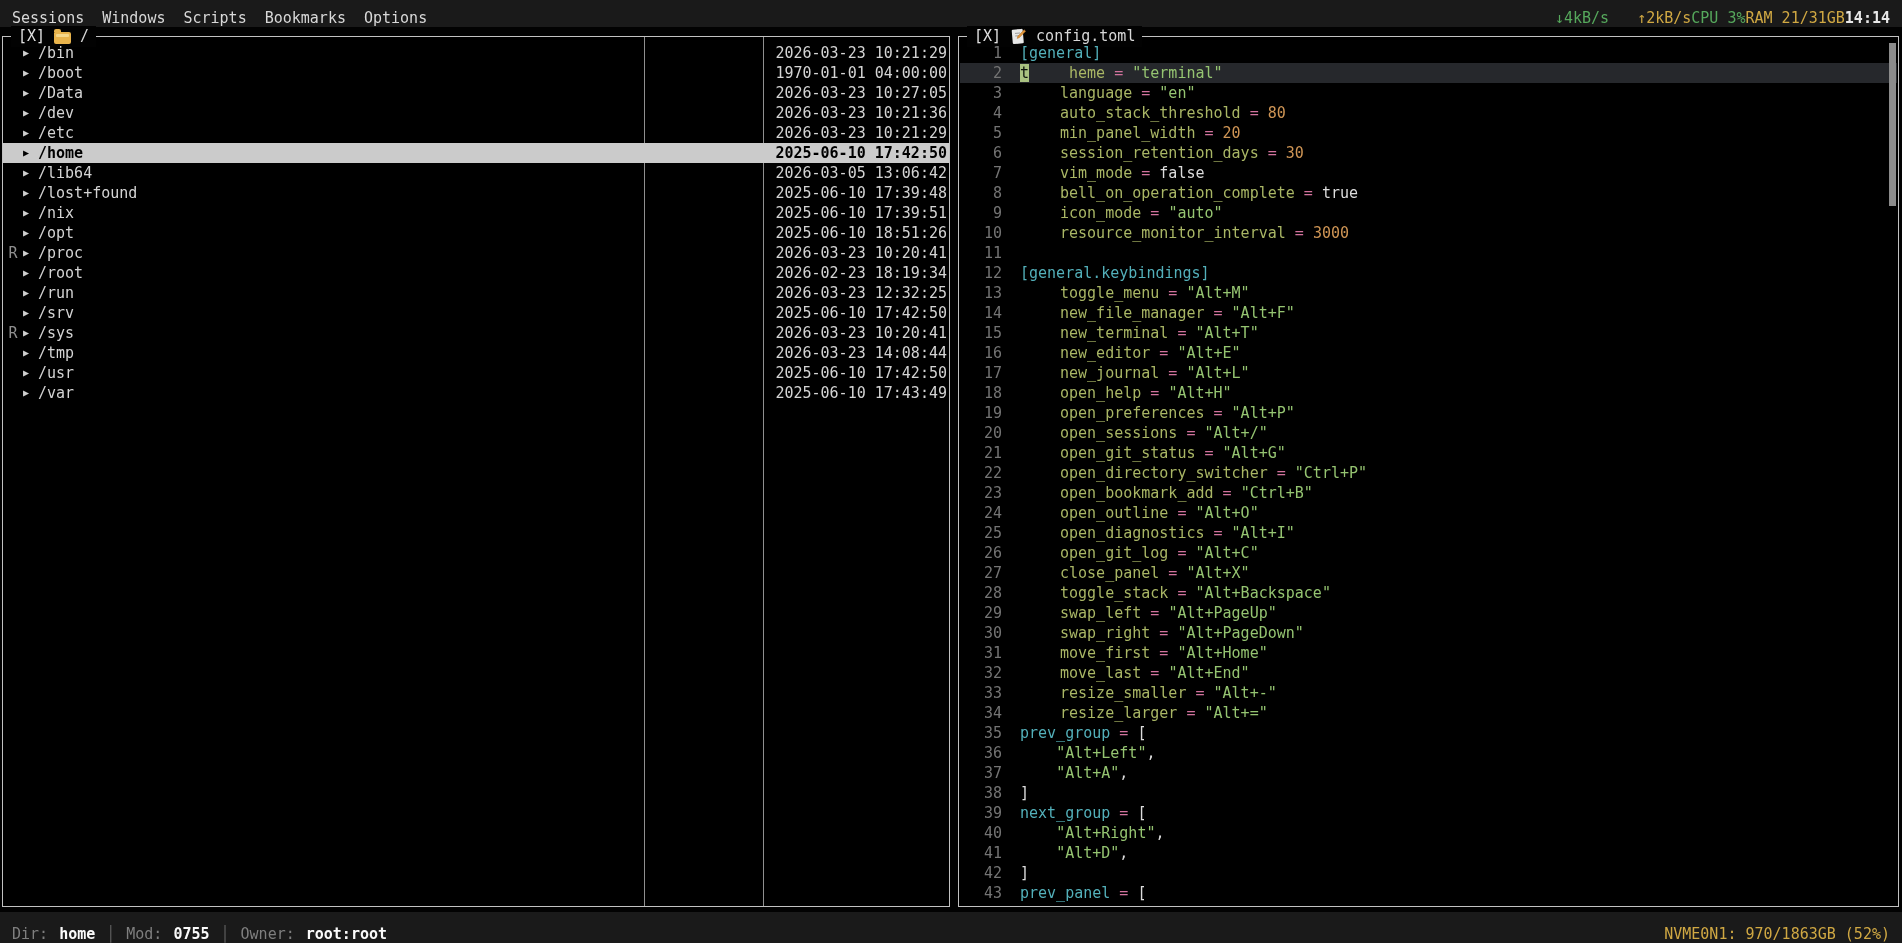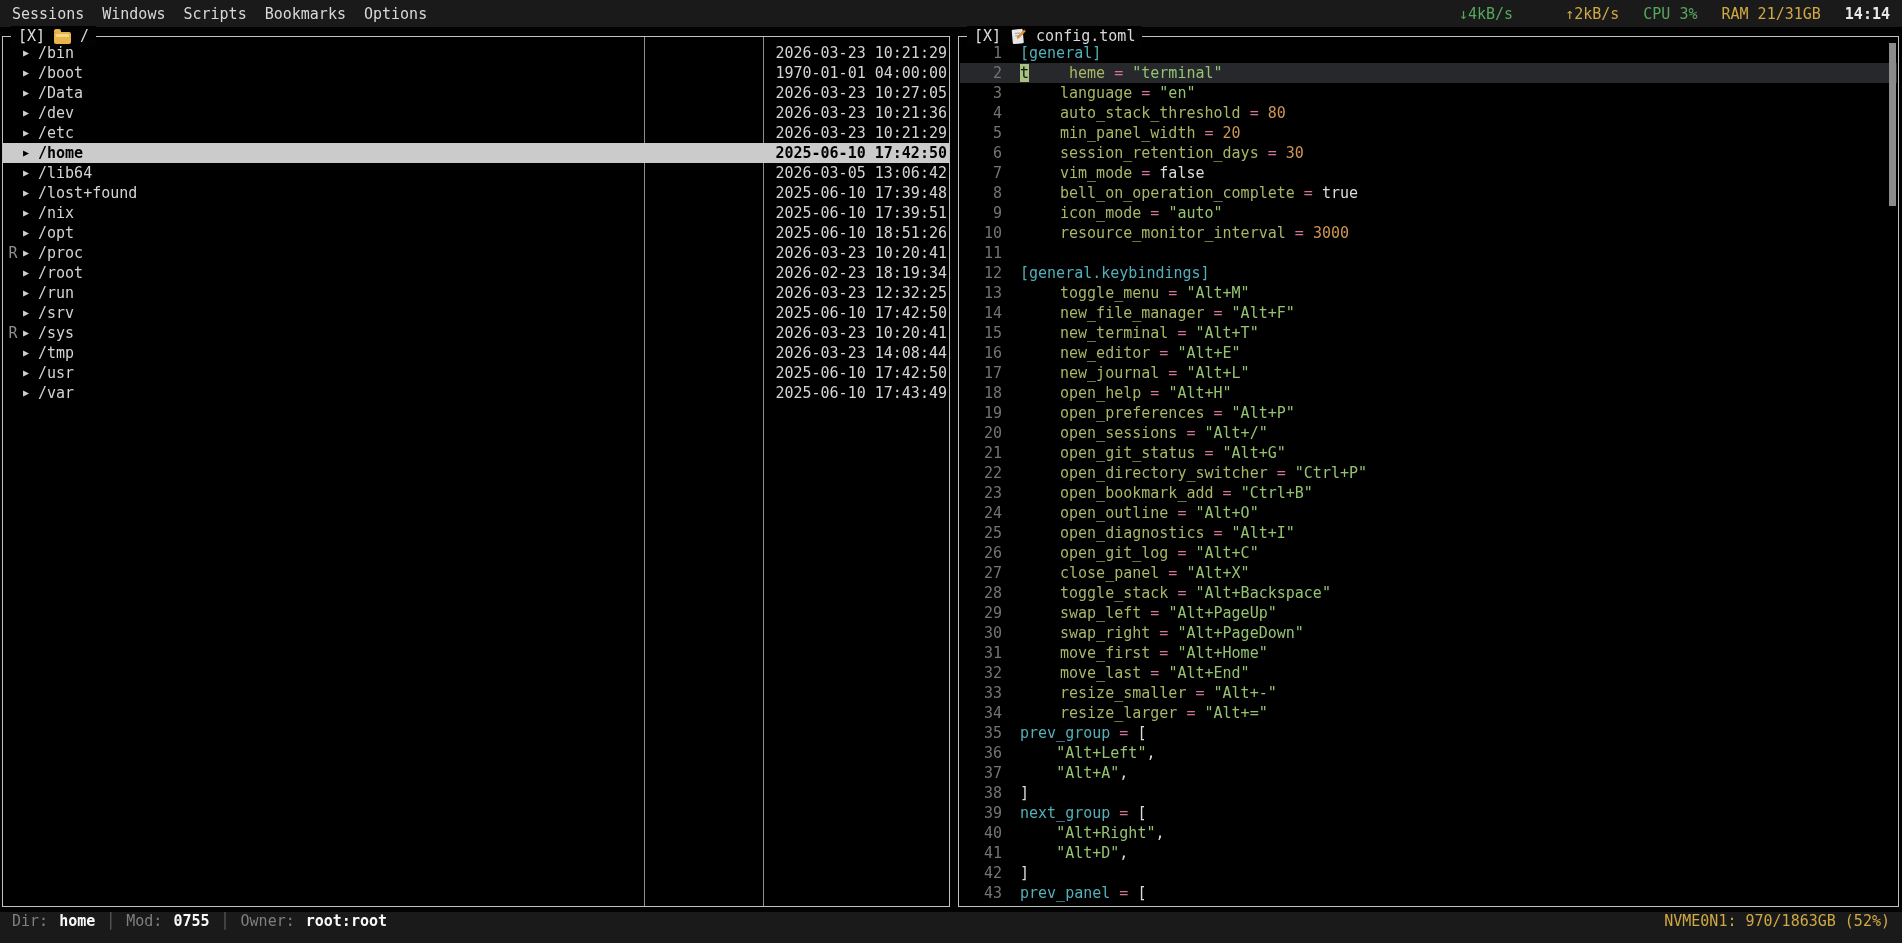--- a/index.html
+++ b/index.html
@@ -1,24 +1,24 @@
 <!DOCTYPE html>
 <html style="--cyan: #53b0ba; --green: #a9b665; --lgreen: #95c471; --orange: #cf9555; --pink: #d3739e; --curbg: #a9c181; --disk: #d0a843; --status_green: #56a85c; --status_yellow: #d0a843; --selection_gray: #cbcbcb;"><head>
 <meta charset="utf-8">
 <style>
   html,body{margin:0;padding:0;background:#000;}
   .screen{position:relative;width:1902px;height:943px;background:#020202;overflow:hidden;
           font-family:"DejaVu Sans Mono",monospace;font-size:15px;color:#d4d4d4;}
 
   
-  .menubar{height:27px;background:#1a1a1a;display:flex;align-items:center;
+  .menubar{height:27px;background:#1a1a1a;display:flex;align-items:flex-end;
            justify-content:space-between;padding:0 12px;box-sizing:border-box;}
   .menus{display:flex;gap:18px;color:#d8d8d8;}
   .menu-item{cursor:default;}
-  .sysstats{display:flex;gap:24px;}
+  .sysstats{display:flex;}
   .stat{white-space:pre;}
 
   
   .workspace{position:relative;height:885px;}
   .panel{position:absolute;top:9px;height:871px;border:1px solid #c2c2c2;background:#000;box-sizing:border-box;}
   .panel-left{left:2px;width:948px;}
   .panel-right{left:958px;width:941px;}
   .ptitle{position:absolute;top:-11px;left:8px;height:21px;line-height:21px;background:#020202;
           display:flex;align-items:center;gap:9px;padding:0 7px;color:#d8d8d8;white-space:pre;}
   .pclose{color:#e0e0e0;}
@@ -54,21 +54,21 @@
   .tk-arr{color:var(--cyan);}
   .tk-eq{color:var(--pink);}
   .tk-str{color:var(--lgreen);}
   .tk-num{color:var(--orange);}
   .tk-bool{color:#dcdcdc;}
   .tk-pln{color:#dcdcdc;}
   .tk-cur{background:var(--curbg);color:#0c120c;}
   .scrollthumb{position:absolute;top:6px;right:2px;width:7px;height:163px;background:#8b8b8b;z-index:2;}
 
   
-  .statusbar{height:31px;background:#1a1a1a;display:flex;align-items:flex-start;
+  .statusbar{height:31px;background:#1a1a1a;display:flex;align-items:flex-end;
              justify-content:space-between;padding:0 12px;box-sizing:border-box;}
   .fleft{display:flex;gap:11px;white-space:pre;}
   .fl-label{color:#7f7f7f;}
   .fl-value{color:#fafafa;font-weight:bold;}
   .fl-sep{color:#5e5e5e;}
   .fright{color:var(--disk);margin-left:32px;}
 </style>
 </head>
 <body>
 

